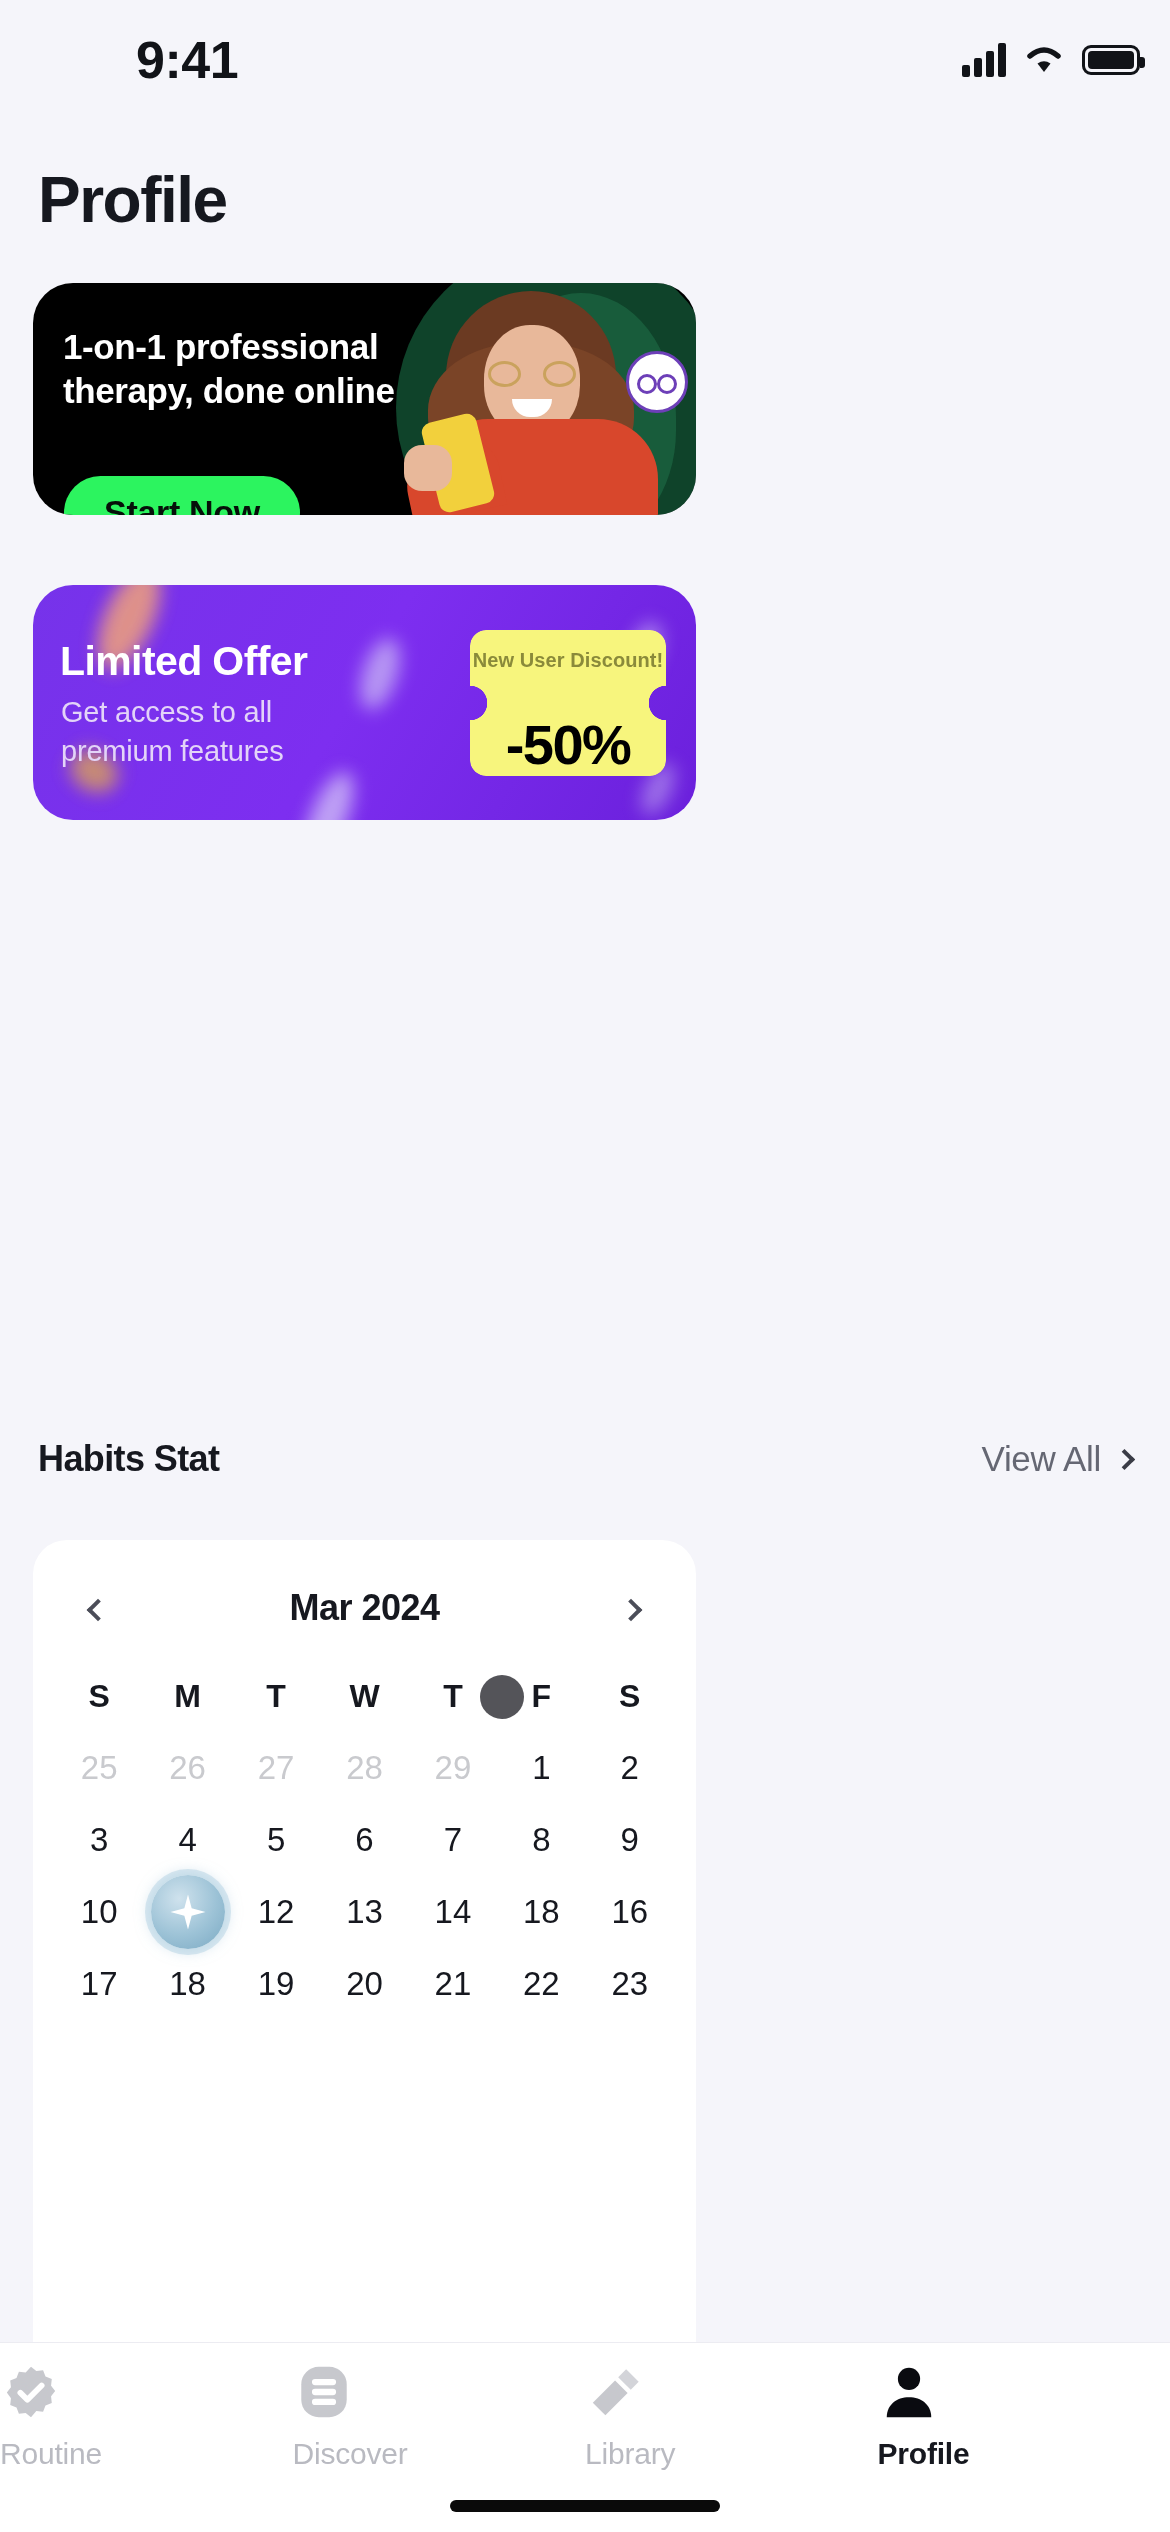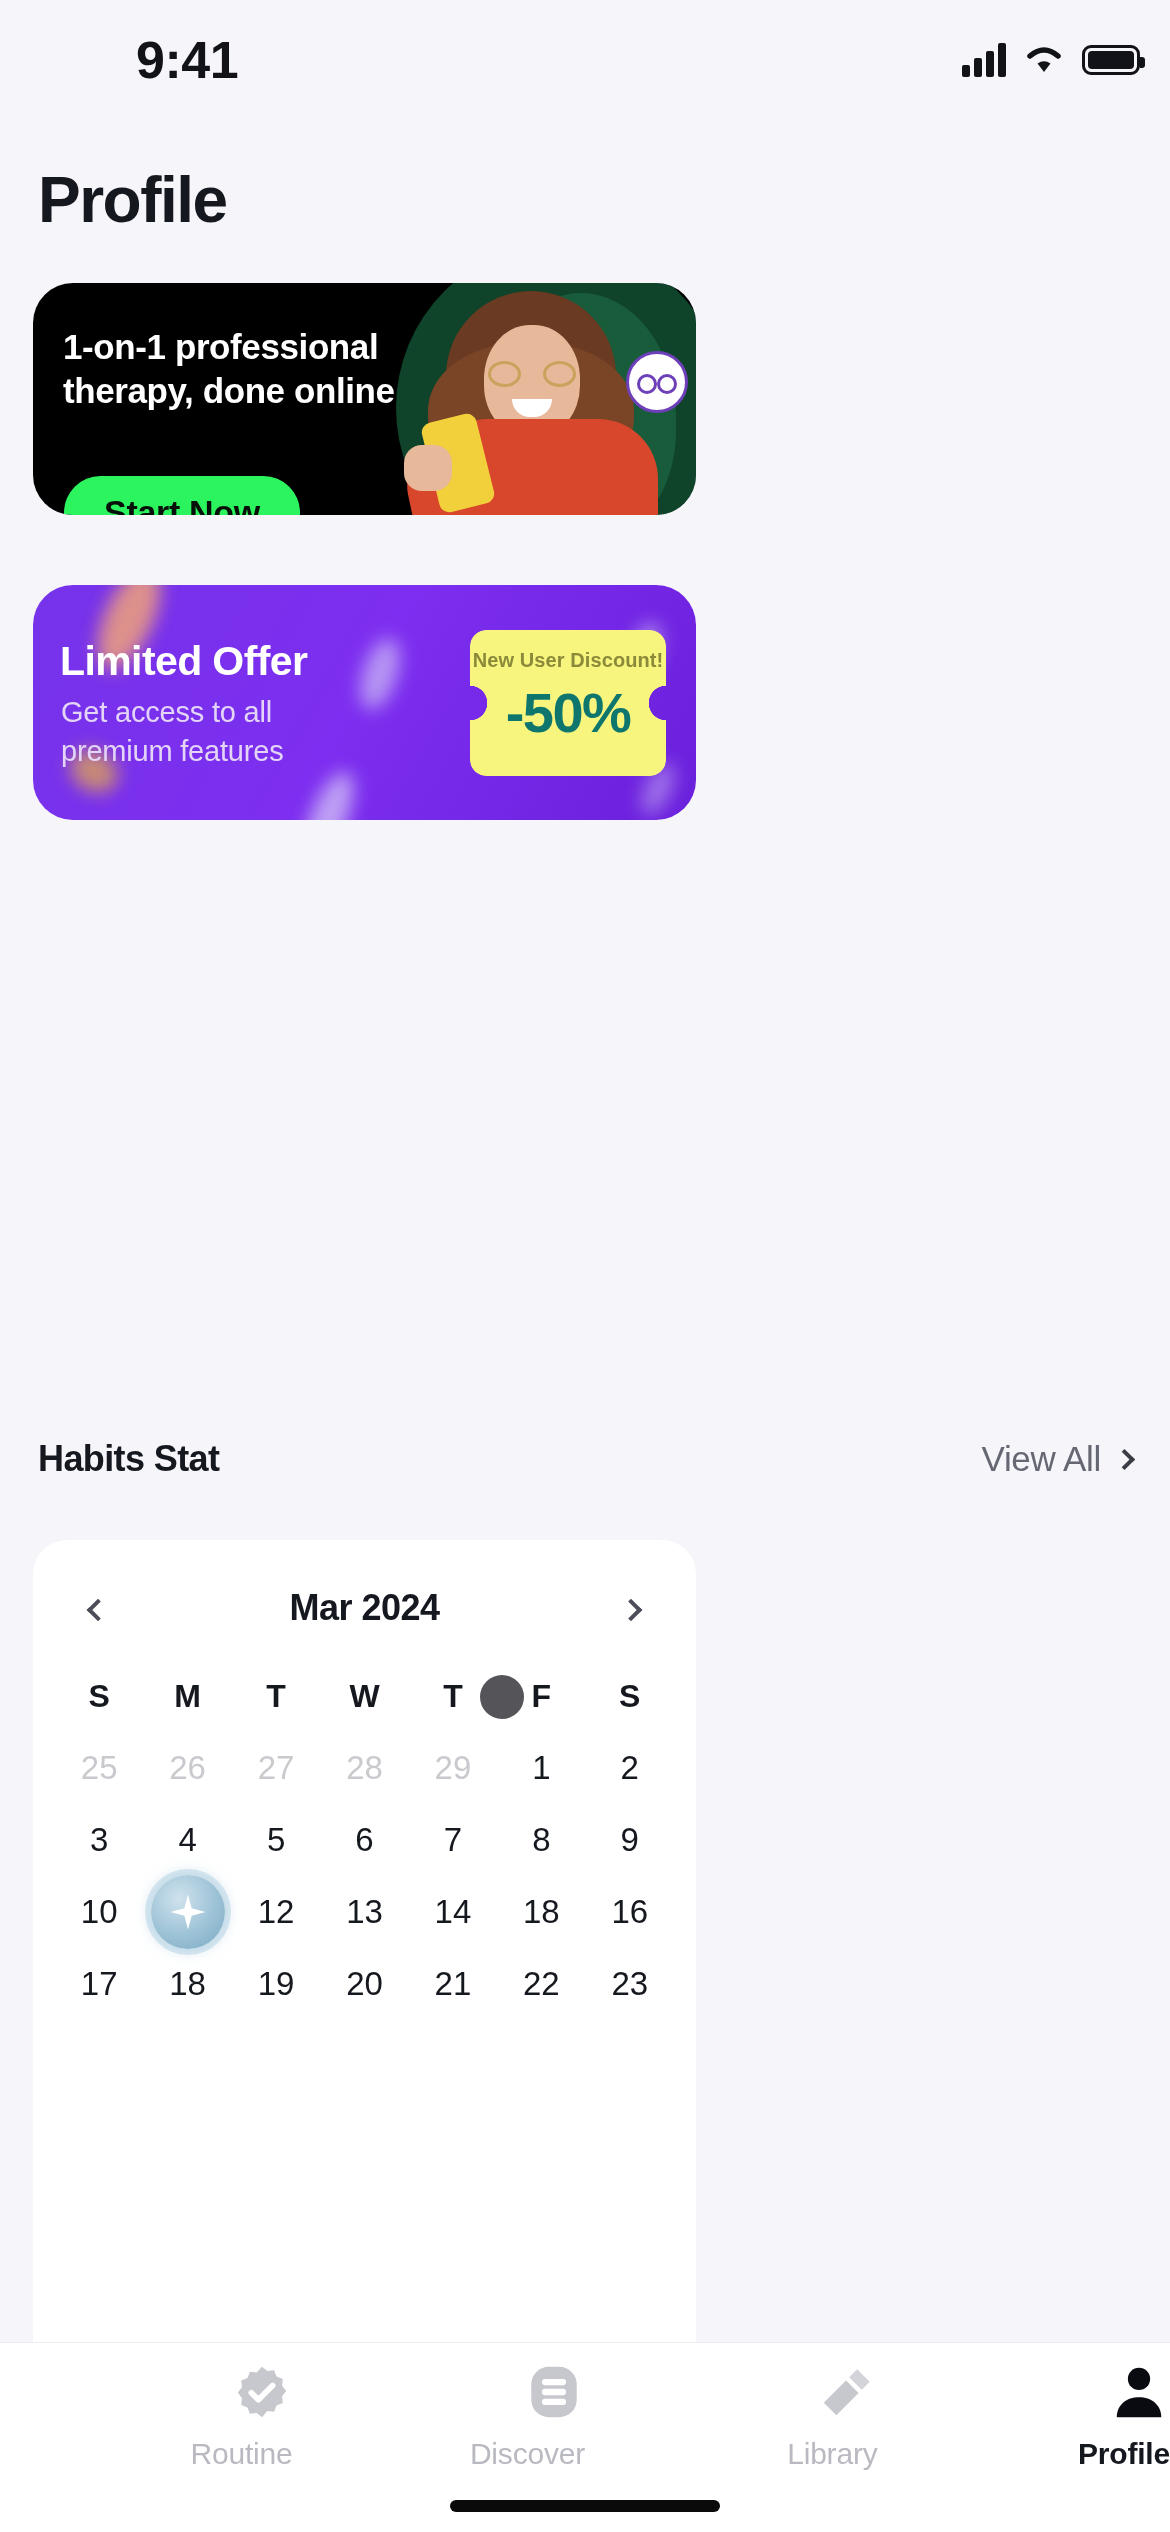--- a/index.html
+++ b/index.html
@@ -152,22 +152,22 @@
     mask-image:
       radial-gradient(circle 17px at 0 50%, transparent 0 17px, #000 17.5px),
       radial-gradient(circle 17px at 100% 50%, transparent 0 17px, #000 17.5px);
     mask-composite: intersect;
   }
   .coupon-top {
     position: absolute; top: 18px; left: 0; right: 0; text-align: center;
     font-size: 20px; font-weight: 700; line-height: 1.24; color: #8a8a3a; letter-spacing: 0.1px;
   }
   .coupon-val {
-    position: absolute; top: 50px; left: 0; right: 0; text-align: center;
-    font-size: 56px; font-weight: 700; color: #0f766e; letter-spacing: -1.5px;
+    position: absolute; top: 82px; left: 0; right: 0; text-align: center;
+    font-size: 56px; font-weight: 700; color: #000000; letter-spacing: -1.5px;
   }
 
   
   .section-head {
     position: absolute; left: 38px; top: 1438px; width: 1094px;
     display: flex; align-items: center; justify-content: space-between;
   }
   .section-title { font-size: 36px; font-weight: 700; color: #16181f; letter-spacing: -0.6px; }
   .view-all {
     display: flex; align-items: center; gap: 16px;
@@ -227,21 +227,21 @@
   }
   .badge-day svg { width: 40px; height: 40px; }
 
   
   .tabbar {
     position: absolute; left: 0; bottom: 0; width: 1170px; height: 190px;
     background: #ffffff; border-top: 1px solid #ececf2;
     display: flex; align-items: flex-start; padding-top: 18px;
   }
   .tab {
-    flex: 1; display: flex; flex-direction: column; align-items: flex-end; gap: 14px;
+    flex: 1; display: flex; flex-direction: column; align-items: flex-start; gap: 14px;
     cursor: pointer;
   }
   .tab .ico { width: 62px; height: 62px; display: flex; align-items: center; justify-content: center; }
   .tab .lbl { font-size: 30px; color: #b9bac1; letter-spacing: -0.2px; }
   .tab.active .lbl { color: #16181f; font-weight: 700; }
   .home-ind {
     position: absolute; bottom: 20px; left: 50%; transform: translateX(-50%);
     width: 270px; height: 12px; background: #0a0a0a; border-radius: 8px;
   }
 </style>

